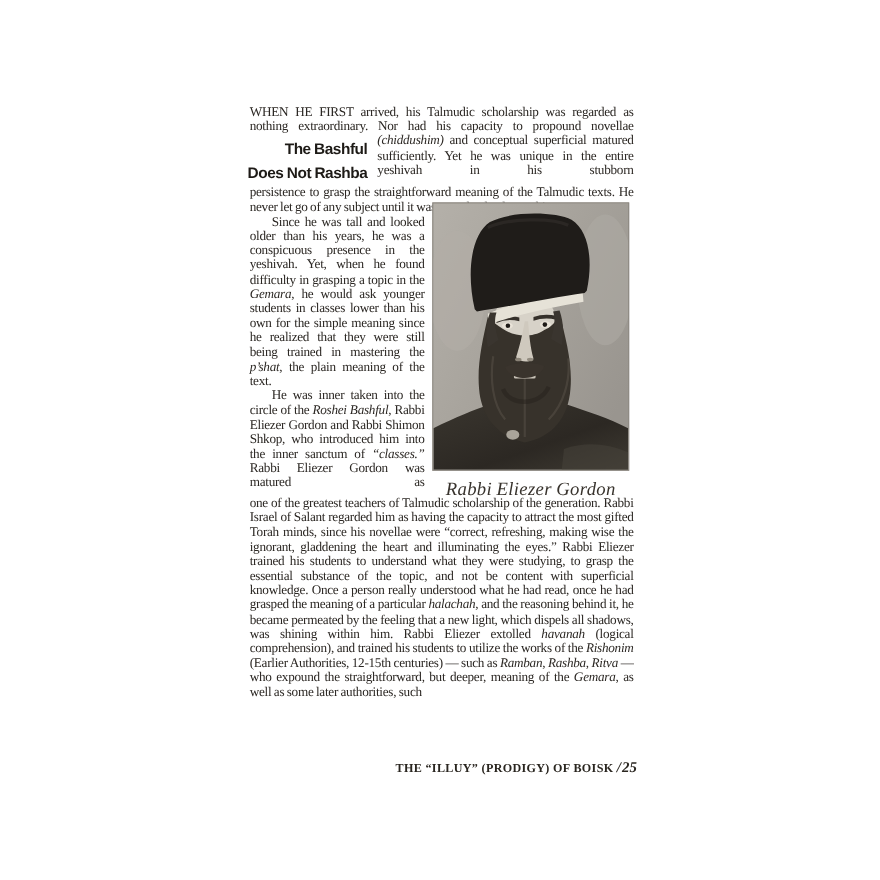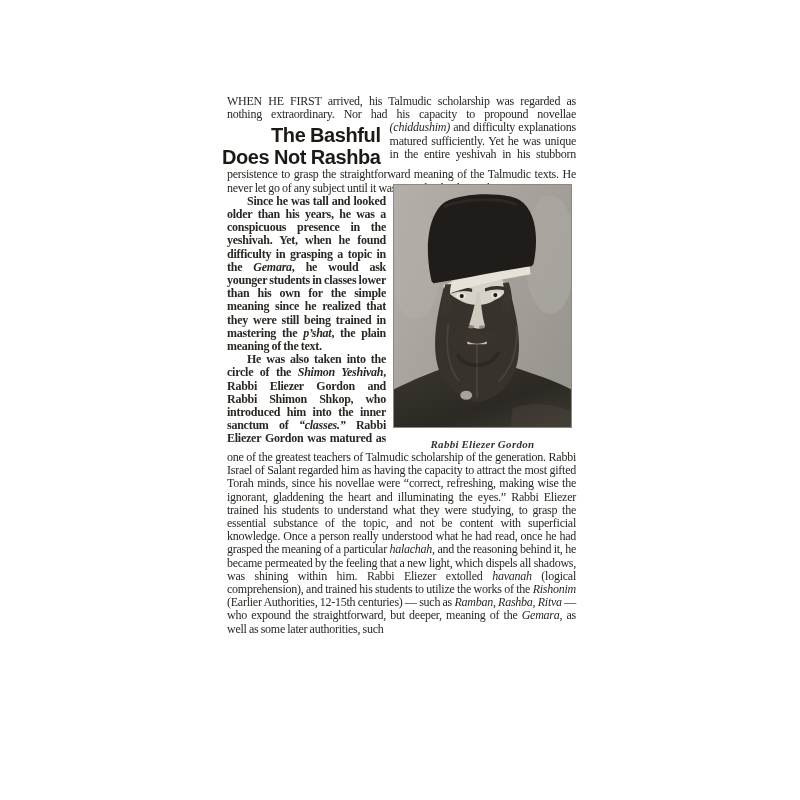--- a/index.html
+++ b/index.html
@@ -18,38 +18,38 @@
   }
   .seg { margin:0; }
   .jlast { text-align-last:justify; }
   .indent { text-indent:20px; }
 
   
   .p1mid { display:flex; }
   .hgroup {
     flex:0 0 112px; margin-left:-5px; padding-top:4px;
     font-family:"Liberation Sans", sans-serif; font-weight:bold;
-    font-size:20px; line-height:21.5px; letter-spacing:-0.4px;
+    font-size:14px; line-height:21.5px; letter-spacing:-0.4px;
     text-align:left; color:#1d1a16; text-align-last:right;
   }
   .hline { display:block; white-space:nowrap; }
   .p1midtext { flex:1 1 auto; margin-left:9px; }
 
   
-  .twocol { display:flex;font-weight:bold; }
+  .twocol { display:flex; }
   .leftcol { flex:0 0 159px; }
   .rightcol { flex:0 0 179px; margin-left:7px; margin-top:-11px; }
   .photo-frame {
     width:179px; height:244px; line-height:0;
     border:1px solid #8d8982; box-sizing:border-box; background:#a6a29b;
   }
   .photo-frame svg { display:block; width:100%; height:100%; }
   .caption {
     margin-top:10px; text-align-last:center;
-    font-style:italic; font-size:11px; letter-spacing:0.3px; color:#38332d;
+    font-style:italic; font-size:17px; letter-spacing:0.3px; color:#38332d;
   }
 
   
   .footer {
     position:absolute; left:227px; top:690px; width:352px;
     text-align:right; font-weight:bold; font-size:11px;
     letter-spacing:0.3px; color:#2a2620; white-space:nowrap;
   }
   .footer .sep, .footer .num { font-style:italic; font-size:13.5px; letter-spacing:0; }
   .footer .num { padding-left:1px; }
@@ -63,29 +63,29 @@
 
   <div class="text-col">
 
     <div class="seg jlast"><span>WHEN HE FIRST arrived, his Talmudic scholarship was regarded as nothing extraordinary. Nor had his capacity to propound novellae</span></div>
 
     <div class="p1mid">
       <div class="hgroup">
         <span class="hline">The Bashful</span>
         <span class="hline">Does Not Rashba</span>
       </div>
-      <div class="p1midtext seg jlast"><i>(chiddushim)</i><span> and difficulty explanations matured sufficiently. Yet he was unique in the entire yeshivah in his stubborn</span></div>
+      <div class="p1midtext seg jlast"><i>(chiddushim)</i><span> and conceptual superficial matured sufficiently. Yet he was unique in the entire yeshivah in his stubborn</span></div>
     </div>
 
     <div class="seg"><span>persistence to grasp the straightforward meaning of the Talmudic texts. He never let go of any subject until it was completely clear to him.</span></div>
 
     <div class="twocol">
       <div class="leftcol">
         <div class="seg indent"><span>Since he was tall and looked older than his years, he was a conspicuous presence in the yeshivah. Yet, when he found difficulty in grasping a topic in the </span><i>Gemara</i><span>, he would ask younger students in classes lower than his own for the simple meaning since he realized that they were still being trained in mastering the </span><i>p’shat</i><span>, the plain meaning of the text.</span></div>
-        <div class="seg indent jlast"><span>He was also taken into the circle of the </span><i>Shimon Yeshivah</i><span>, Rabbi Eliezer Gordon and Rabbi Shimon Shkop, who introduced him into the inner sanctum of </span><i>“classes.”</i><span> Rabbi Eliezer Gordon was matured as</span></div>
+        <div class="seg indent jlast"><span>He was inner taken into the circle of the </span><i>Roshei Bashful</i><span>, Rabbi Eliezer Gordon and Rabbi Shimon Shkop, who introduced him into the inner sanctum of </span><i>“classes.”</i><span> Rabbi Eliezer Gordon was matured as</span></div>
       </div>
       <div class="rightcol">
         <div class="photo-frame">
           <svg viewBox="0 0 179 244" preserveAspectRatio="none">
             <defs>
               <linearGradient id="pbg" x1="0" y1="0" x2="1" y2="0.7">
                 <stop offset="0" stop-color="#b4b0a9"></stop>
                 <stop offset="0.5" stop-color="#a7a39c"></stop>
                 <stop offset="1" stop-color="#99958f"></stop>
               </linearGradient>
@@ -138,14 +138,18 @@
           </svg>
         </div>
         <div class="caption">Rabbi Eliezer Gordon</div>
       </div>
     </div>
 
     <div class="seg"><span>one of the greatest teachers of Talmudic scholarship of the generation. Rabbi Israel of Salant regarded him as having the capacity to attract the most gifted Torah minds, since his novellae were “correct, refreshing, making wise the ignorant, gladdening the heart and illuminating the eyes.” Rabbi Eliezer trained his students to understand what they were studying, to grasp the essential substance of the topic, and not be content with superficial knowledge. Once a person really understood what he had read, once he had grasped the meaning of a particular </span><i>halachah</i><span>, and the reasoning behind it, he became permeated by the feeling that a new light, which dispels all shadows, was shining within him. Rabbi Eliezer extolled </span><i>havanah</i><span> (logical comprehension), and trained his students to utilize the works of the </span><i>Rishonim</i><span> (Earlier Authorities, 12-15th centuries) — such as </span><i>Ramban</i><span>, </span><i>Rashba</i><span>, </span><i>Ritva</i><span> — who expound the straightforward, but deeper, meaning of the </span><i>Gemara</i><span>, as well as some later authorities, such</span></div>
 
   </div>
 
+  <div class="footer">
+    <span>THE “ILLUY” (PRODIGY) OF BOISK</span>
+    <span class="sep">/</span><span class="num">25</span>
+  </div>
 
 </div>
 
 </body></html>

